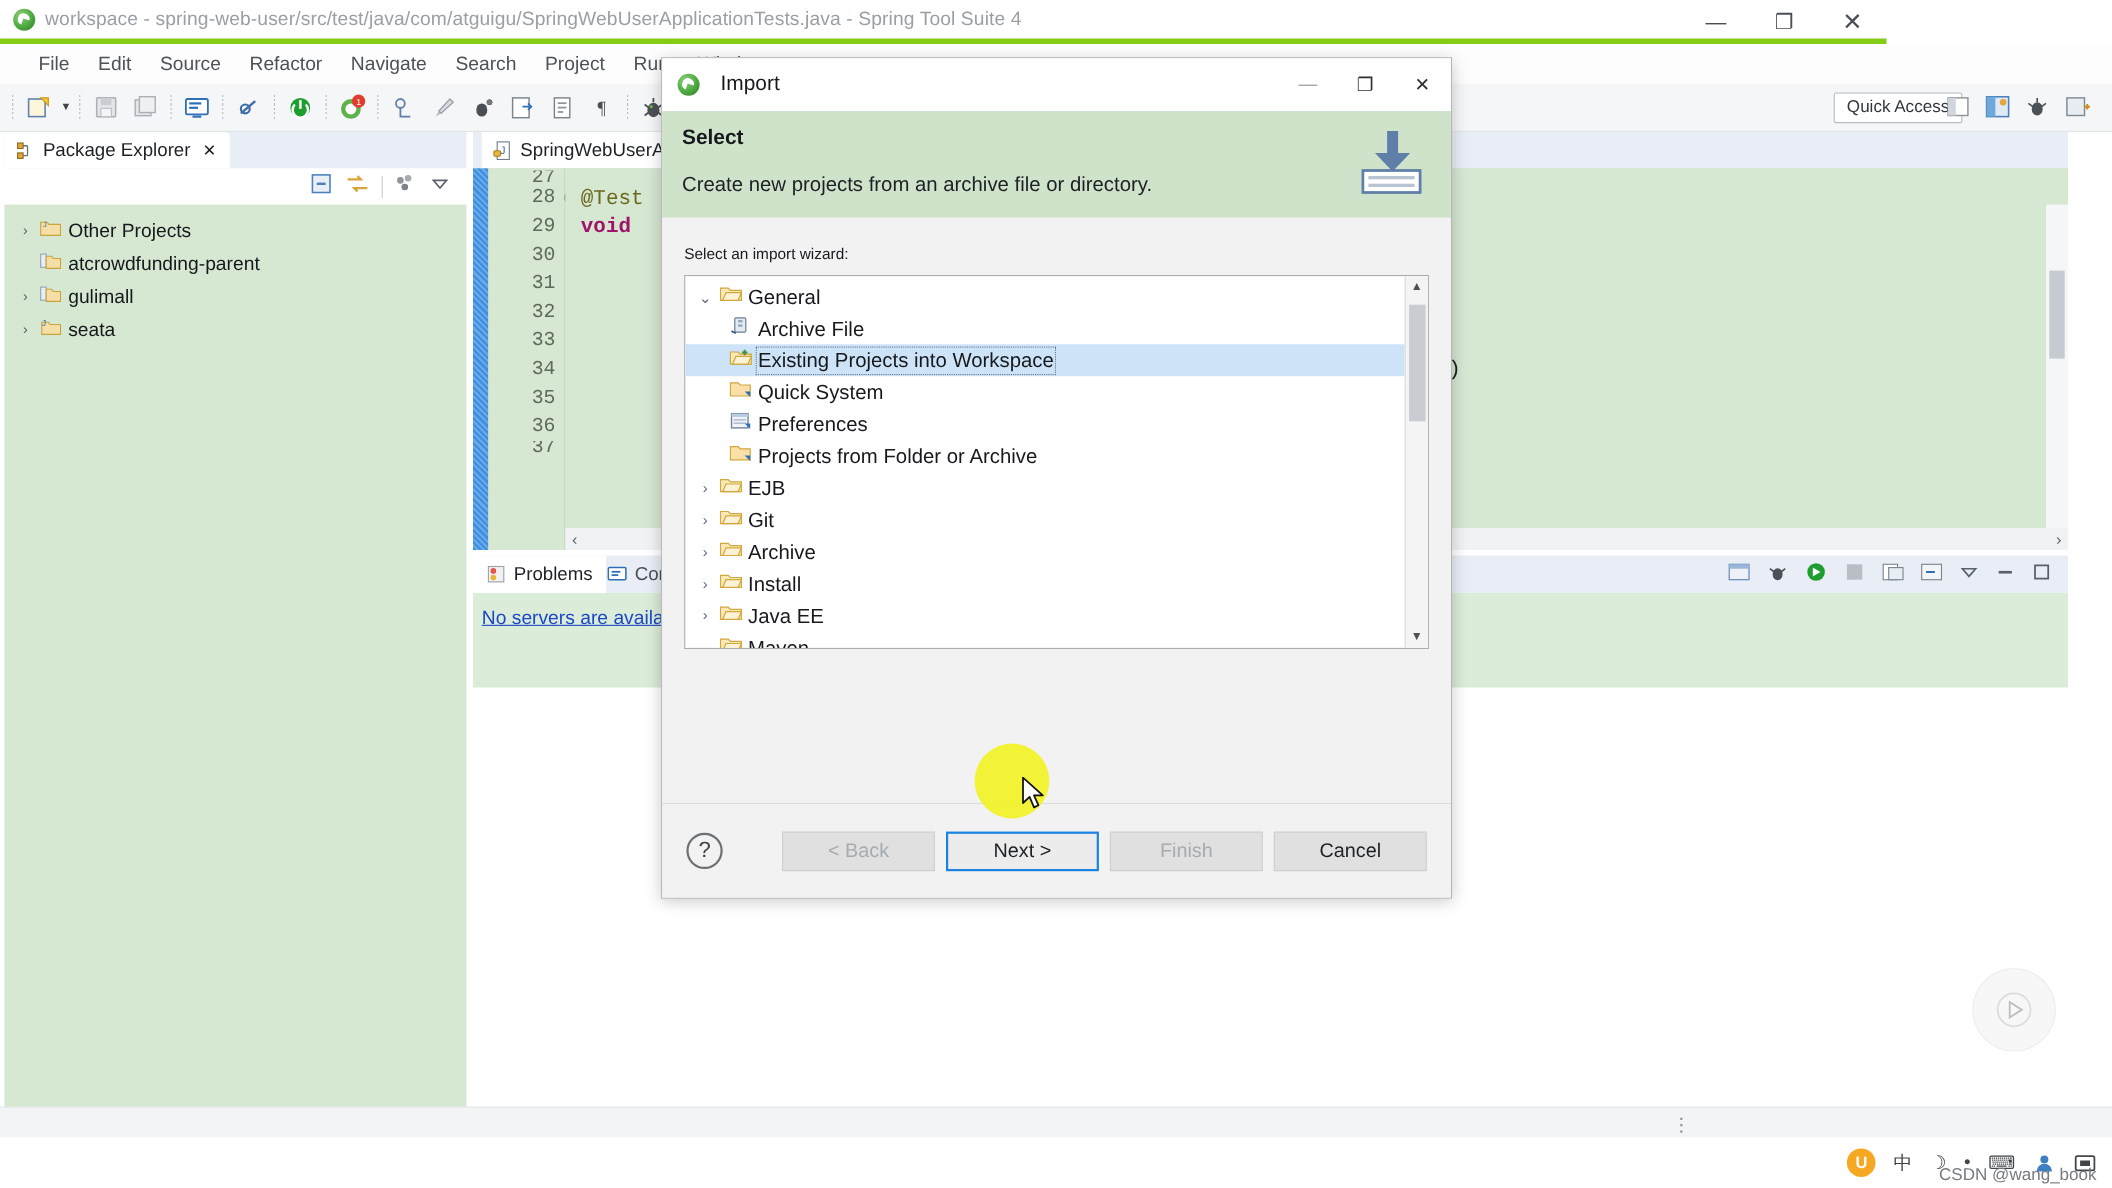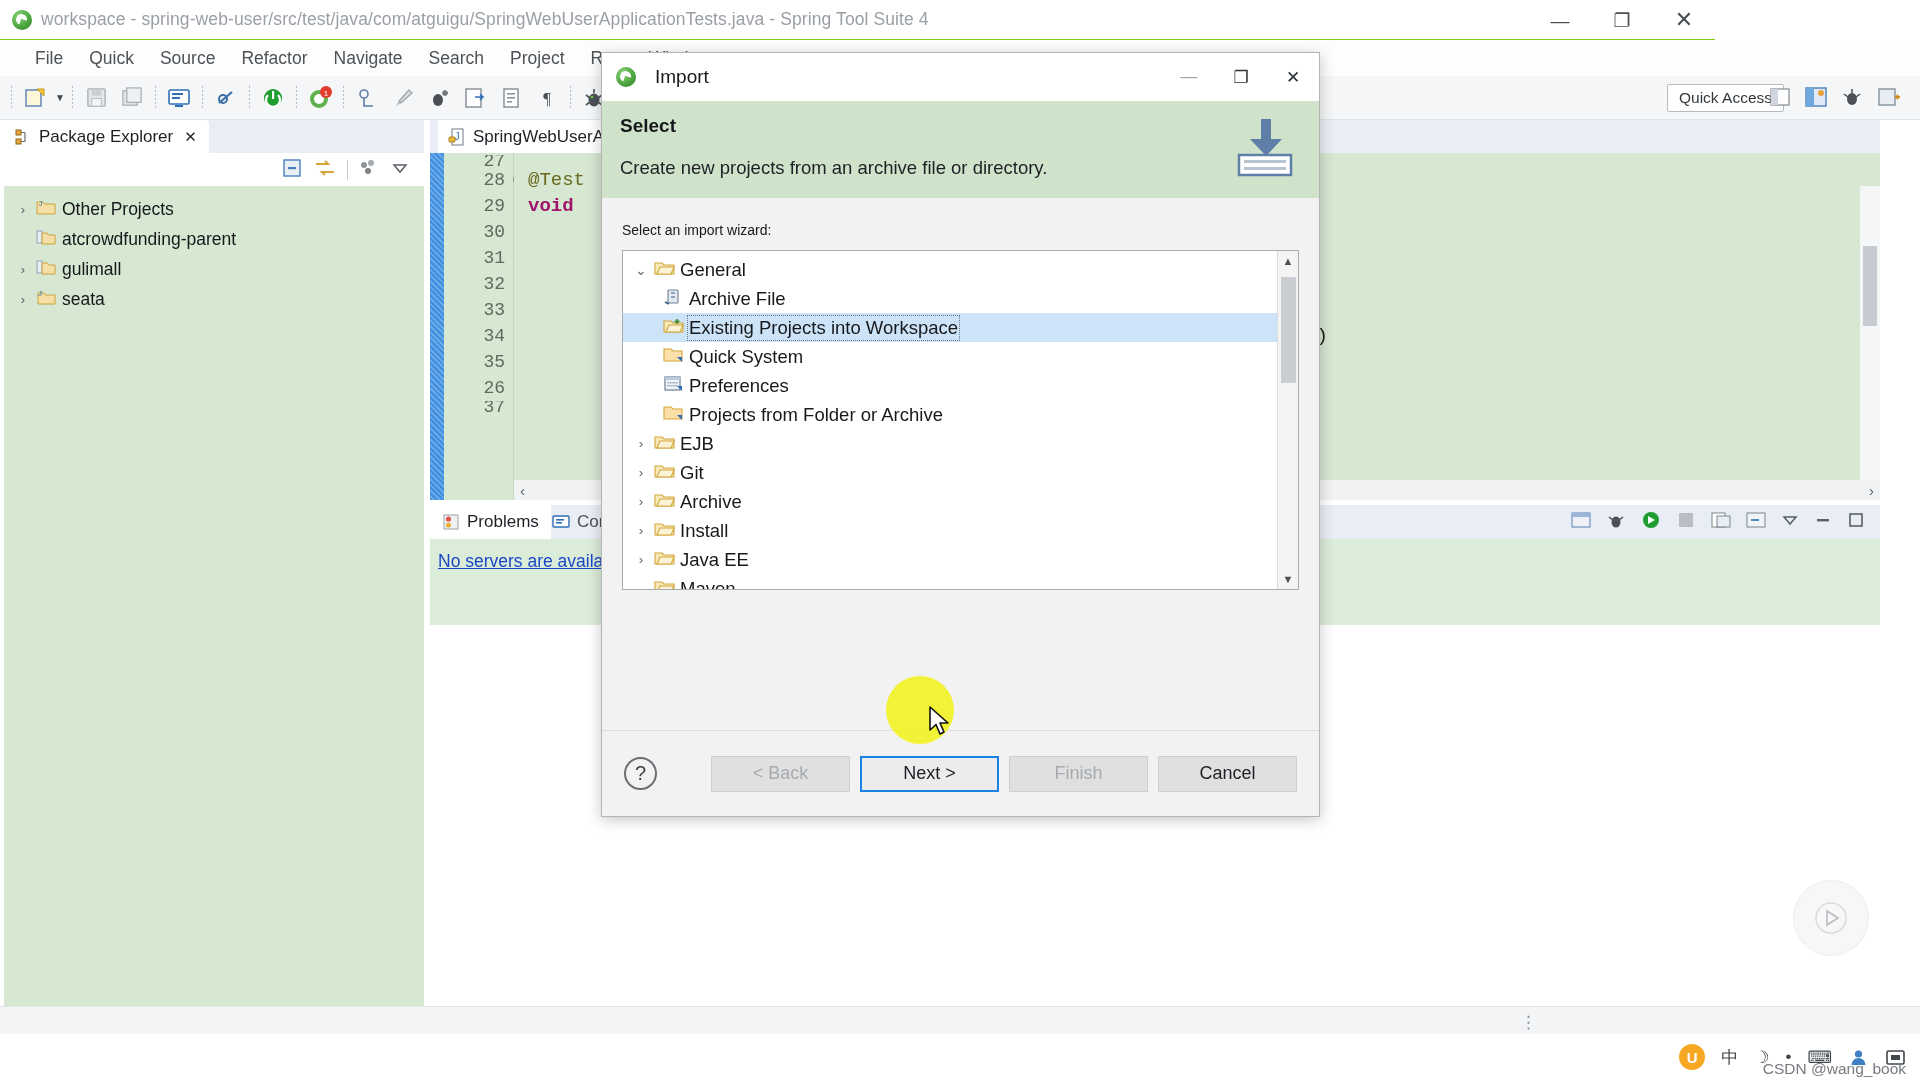--- a/index.html
+++ b/index.html
@@ -7,21 +7,21 @@
     width: 1920px; height: 1080px;
     overflow: hidden;
     font-family: "Liberation Sans", sans-serif;
     background: #ffffff;
   }
   #root { position: relative; width: 1920px; height: 1080px; }
 
   
   .ide-titlebar {
     position: absolute; left: 0; top: 0; width: 1715px; height: 40px;
-    background: #ffffff; border-bottom: 1px solid #84cc16;
+    background: #ffffff; border-bottom: 5px solid #84cc16;
     display: flex; align-items: center;
   }
   .sts-logo {
     width: 20px; height: 20px; margin-left: 12px; margin-right: 9px;
     border-radius: 50%;
     background: radial-gradient(circle at 35% 32%, #8ed17a 0%, #4ca83f 55%, #2e7d26 100%);
     position: relative; flex: none;
   }
   .sts-logo::after {
     content: ""; position: absolute; left: 4px; top: 4px; width: 11px; height: 11px;
@@ -217,21 +217,21 @@
     <div class="ide-title">workspace - spring-web-user/src/test/java/com/atguigu/SpringWebUserApplicationTests.java - Spring Tool Suite 4</div>
     <div class="win-ctrls">
       <div class="win-btn">—</div>
       <div class="win-btn">❐</div>
       <div class="win-btn close">✕</div>
     </div>
   </div>
 
   <div class="menubar">
     <div class="menu-item">File</div>
-    <div class="menu-item">Quick</div>
+    <div class="menu-item">Edit</div>
     <div class="menu-item">Source</div>
     <div class="menu-item">Refactor</div>
     <div class="menu-item">Navigate</div>
     <div class="menu-item">Search</div>
     <div class="menu-item">Project</div>
     <div class="menu-item">Run</div>
     <div class="menu-item">Window</div>
   </div>
 
   <div class="toolbar">
@@ -482,21 +482,21 @@
         <div class="ed-linenos">
           <div class="lineno" style="height:12px;line-height:12px;overflow:hidden">27</div>
           <div class="lineno">28<span class="fold"></span></div>
           <div class="lineno">29</div>
           <div class="lineno">30</div>
           <div class="lineno">31</div>
           <div class="lineno">32</div>
           <div class="lineno">33</div>
           <div class="lineno">34</div>
           <div class="lineno">35</div>
-          <div class="lineno">26</div>
+          <div class="lineno">36</div>
           <div class="lineno" style="height:12px;line-height:12px;overflow:hidden">37</div>
         </div>
         <div class="ed-code">
           <div class="code-line" style="height:12px"></div>
           <div class="code-line kw-anno">@Test</div>
           <div class="code-line kw-void">void</div>
           <div class="code-line"></div>
           <div class="code-line"></div>
           <div class="code-line"></div>
           <div class="code-line"></div>

